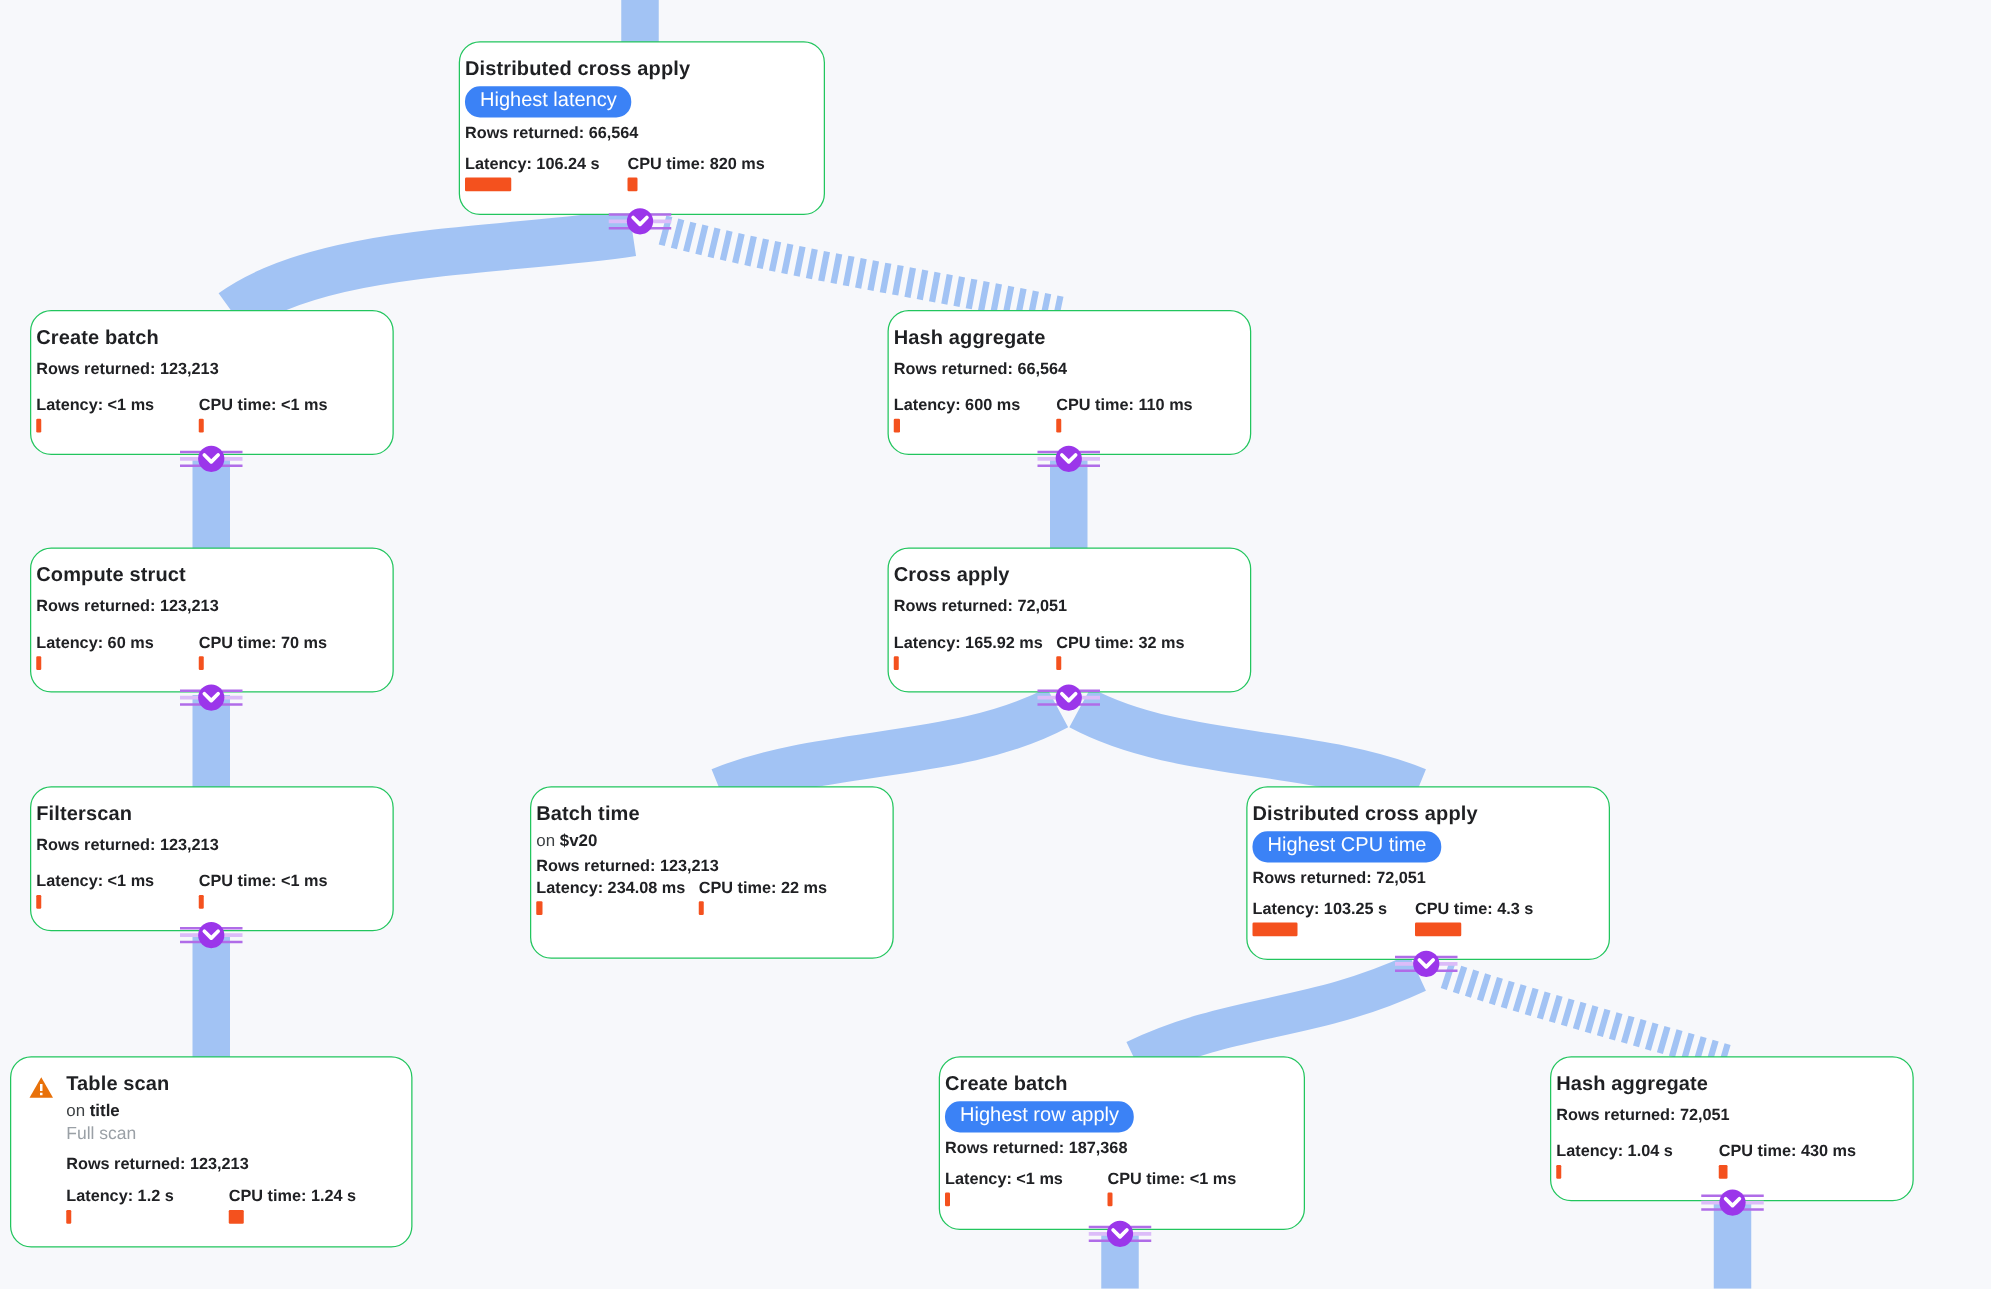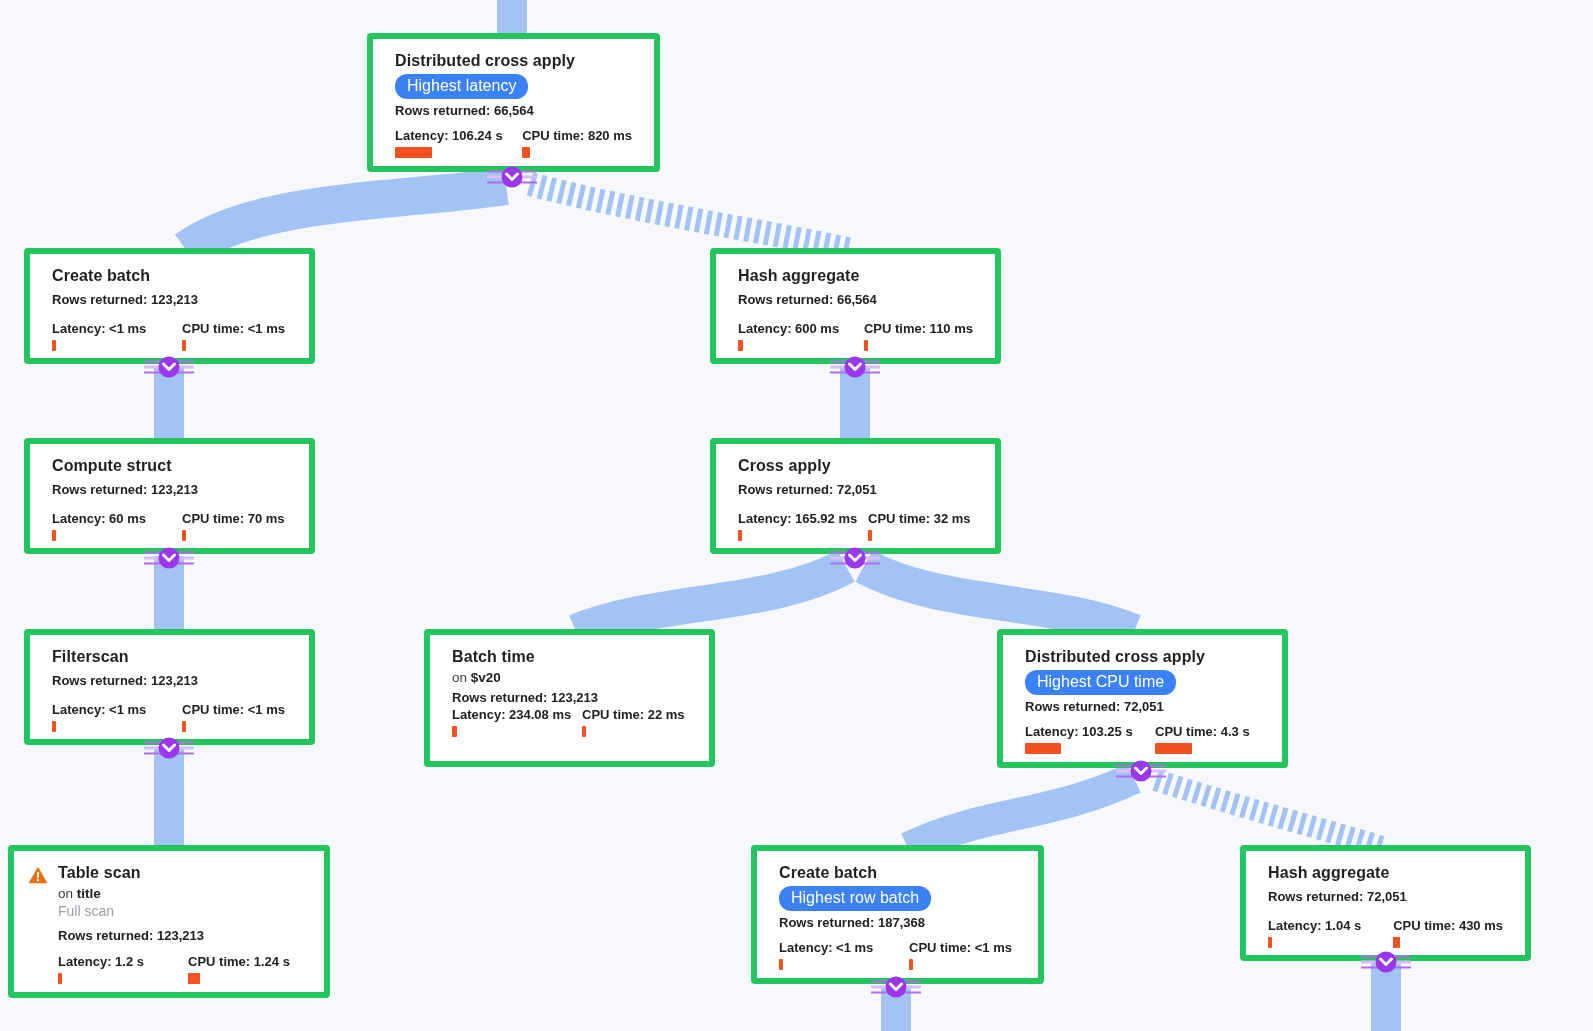--- a/index.html
+++ b/index.html
@@ -9,22 +9,22 @@
     font-family:"Liberation Sans",sans-serif;
     color:#202124;
   }
   .edges{position:absolute;left:0;top:0;z-index:1}
   .edges rect{fill:#a2c3f4}
   .edges path{fill:none;stroke:#a2c3f4}
   .edges path.striped{stroke-dasharray:5 5}
 
   .card{
     position:absolute;z-index:2;box-sizing:border-box;
-    background:#ffffff;border:6px solid #22c55e;border-radius:4px;
-    padding:13px 22px;overflow:hidden;
+    background:#ffffff;border:1px solid #22c55e;border-radius:17px;
+    padding:13px 4px;overflow:hidden;
   }
   .title{font-size:16px;font-weight:700;color:#1f2023;letter-spacing:.1px}
   .badge{
     display:inline-block;background:#3b82f6;color:#fff;
     font-size:16px;font-weight:400;padding:3px 12px 4px;border-radius:12px;
     margin:4px 0 1px;
   }
   .sub{font-size:13.5px;margin-top:4px;color:#3c4043}
   .sub .val{font-weight:700;color:#202124}
   .note{font-size:14px;color:#9aa0a6;margin-top:2px}
@@ -228,21 +228,21 @@
       <div class="metric">
         <div class="mlabel">CPU time: 1.24 s</div>
         <div class="bar" style="width: 12px;"></div>
       </div>
     </div>
   </div>
 </div>
 
 <div class="card" style="left:751px;top:845px;width:293px;height:139px">
   <div class="title">Create batch</div>
-  <div><span class="badge">Highest row batch</span></div>
+  <div><span class="badge">Highest row apply</span></div>
   <div class="rows" style="margin-top:3px">Rows returned: 187,368</div>
   <div class="metrics" style="margin-top:10px">
     <div class="metric">
       <div class="mlabel">Latency: &lt;1 ms</div>
       <div class="bar" style="width: 4px;"></div>
     </div>
     <div class="metric">
       <div class="mlabel">CPU time: &lt;1 ms</div>
       <div class="bar" style="width: 4px;"></div>
     </div>

